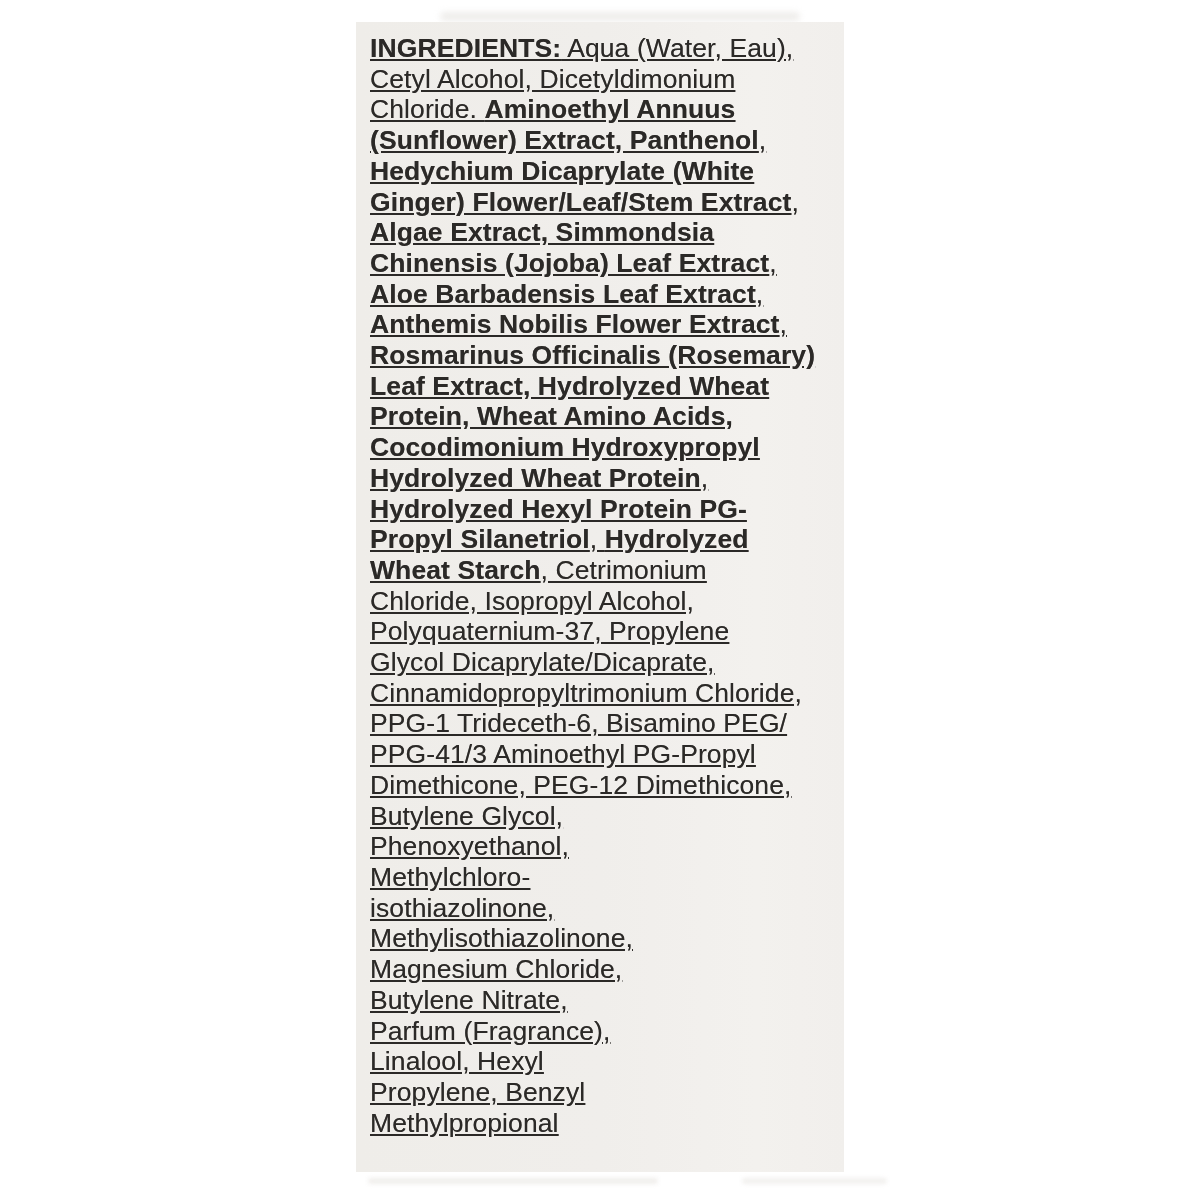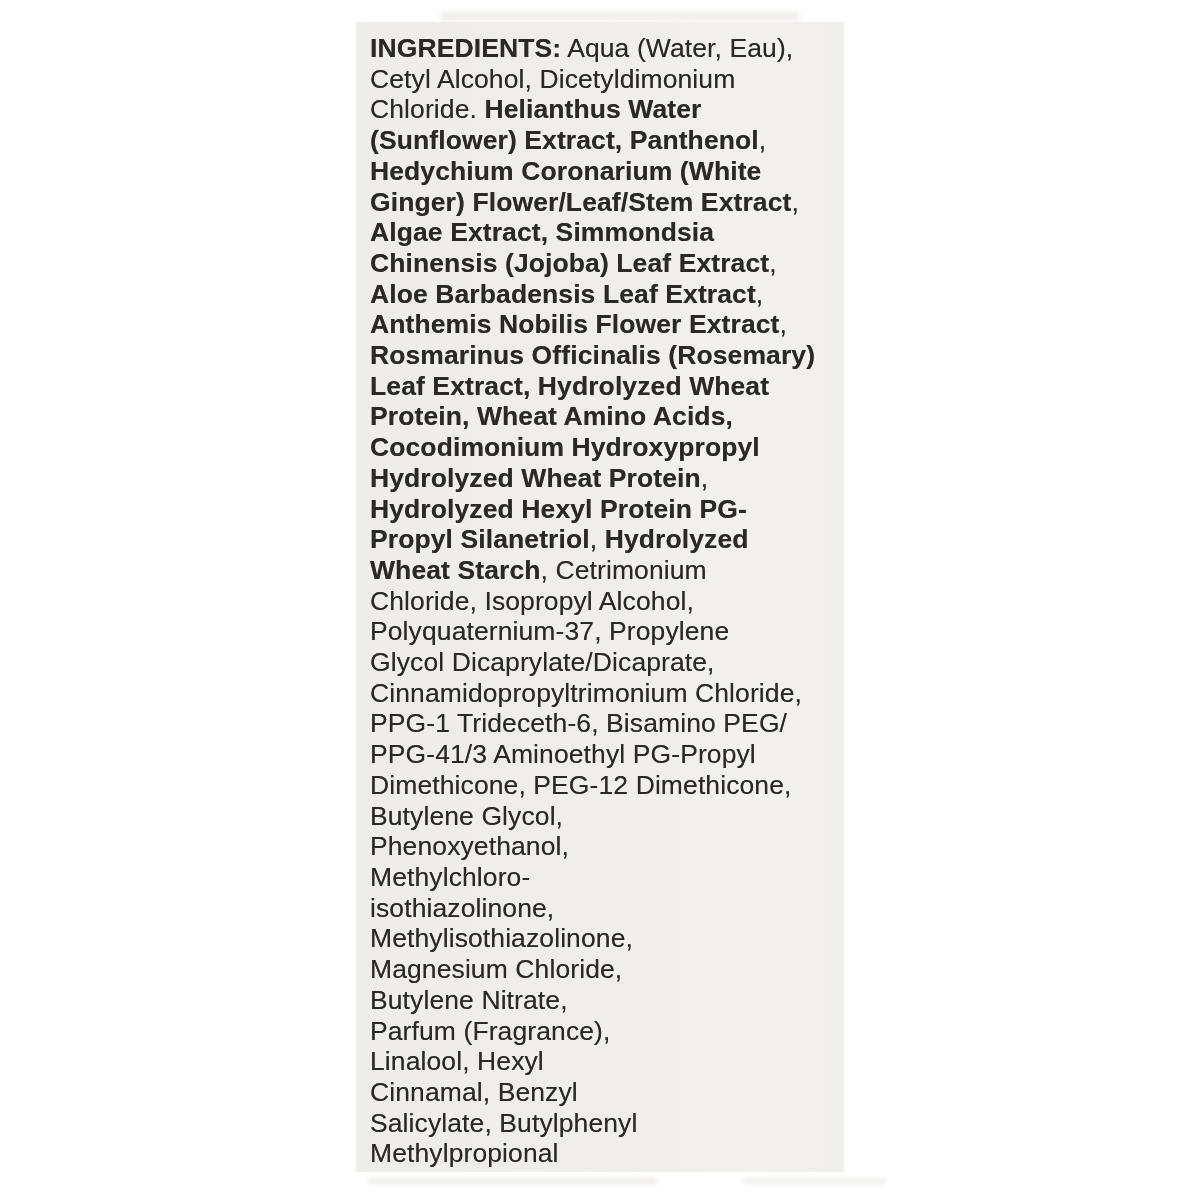--- a/index.html
+++ b/index.html
@@ -79,26 +79,26 @@
     filter: blur(2px);
     opacity: 0.7;
   }
 </style>
 </head>
 <body style="background: rgb(255, 255, 255);">
 
 <div class="page">
   <div class="shadow-top"></div>
   <div class="label-strip" style="background-color: rgb(240, 238, 235);">
-    <div class="ingredients-text" style="color: rgb(43, 41, 39);">
+    <div class="ingredients-text" style="color: rgb(43, 41, 39); text-decoration: underline;">
         <div class="line"><span class="b">INGREDIENTS:</span><span> Aqua (Water, Eau),</span></div>
         <div class="line"><span>Cetyl Alcohol, Dicetyldimonium</span></div>
-        <div class="line"><span>Chloride. </span><span class="b">Helianthus Water</span></div>
+        <div class="line"><span>Chloride. </span><span class="b">Aminoethyl Annuus</span></div>
         <div class="line"><span class="b">(Sunflower) Extract, Panthenol</span><span>,</span></div>
-        <div class="line"><span class="b">Hedychium Coronarium (White</span></div>
+        <div class="line"><span class="b">Hedychium Dicaprylate (White</span></div>
         <div class="line"><span class="b">Ginger) Flower/Leaf/Stem Extract</span><span>,</span></div>
         <div class="line"><span class="b">Algae Extract, Simmondsia</span></div>
         <div class="line"><span class="b">Chinensis (Jojoba) Leaf Extract</span><span>,</span></div>
         <div class="line"><span class="b">Aloe Barbadensis Leaf Extract</span><span>,</span></div>
         <div class="line"><span class="b">Anthemis Nobilis Flower Extract</span><span>,</span></div>
         <div class="line"><span class="b">Rosmarinus Officinalis (Rosemary)</span></div>
         <div class="line"><span class="b">Leaf Extract, Hydrolyzed Wheat</span></div>
         <div class="line"><span class="b">Protein, Wheat Amino Acids,</span></div>
         <div class="line"><span class="b">Cocodimonium Hydroxypropyl</span></div>
         <div class="line"><span class="b">Hydrolyzed Wheat Protein</span><span>,</span></div>
@@ -114,20 +114,19 @@
         <div class="line"><span>Dimethicone, PEG-12 Dimethicone,</span></div>
         <div class="line"><span>Butylene Glycol,</span></div>
         <div class="line"><span>Phenoxyethanol,</span></div>
         <div class="line"><span>Methylchloro-</span></div>
         <div class="line"><span>isothiazolinone,</span></div>
         <div class="line"><span>Methylisothiazolinone,</span></div>
         <div class="line"><span>Magnesium Chloride,</span></div>
         <div class="line"><span>Butylene Nitrate,</span></div>
         <div class="line"><span>Parfum (Fragrance),</span></div>
         <div class="line"><span>Linalool, Hexyl</span></div>
-        <div class="line"><span>Cinnamal, Benzyl</span></div>
-        <div class="line"><span>Salicylate, Butylphenyl</span></div>
+        <div class="line"><span>Propylene, Benzyl</span></div>
         <div class="line"><span>Methylpropional</span></div>
       </div>
   </div>
   <div class="shadow-bottom-a"></div>
   <div class="shadow-bottom-b"></div>
 </div>
 
 </body></html>

